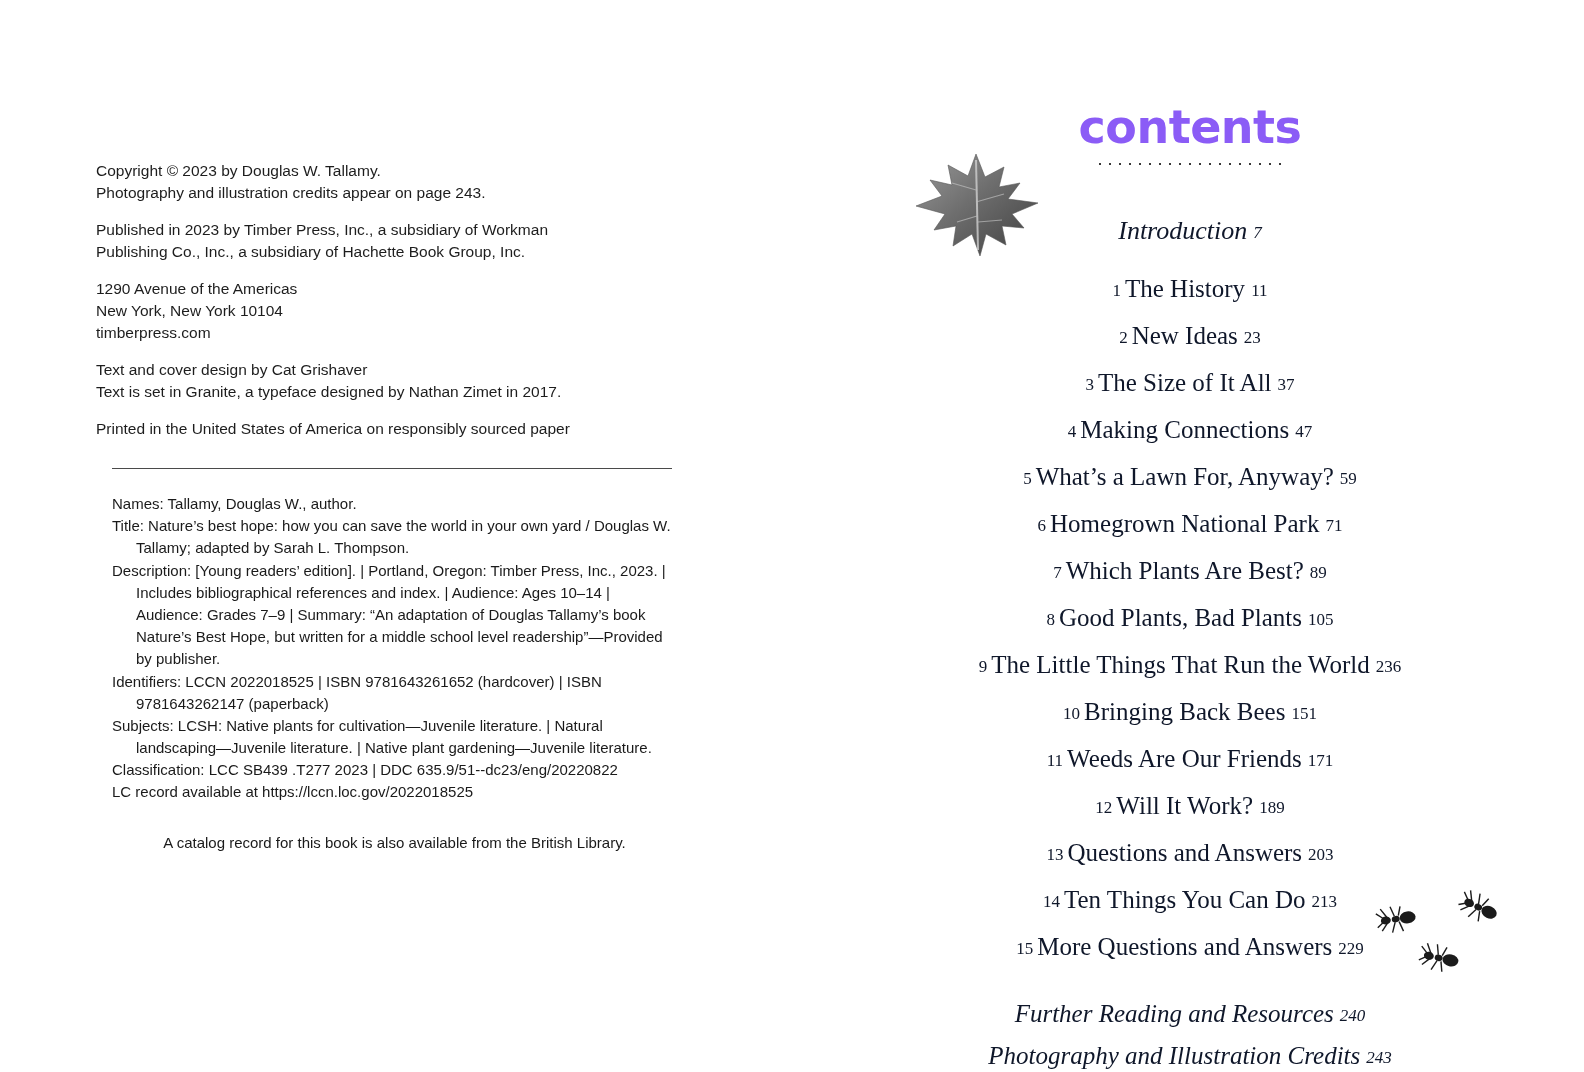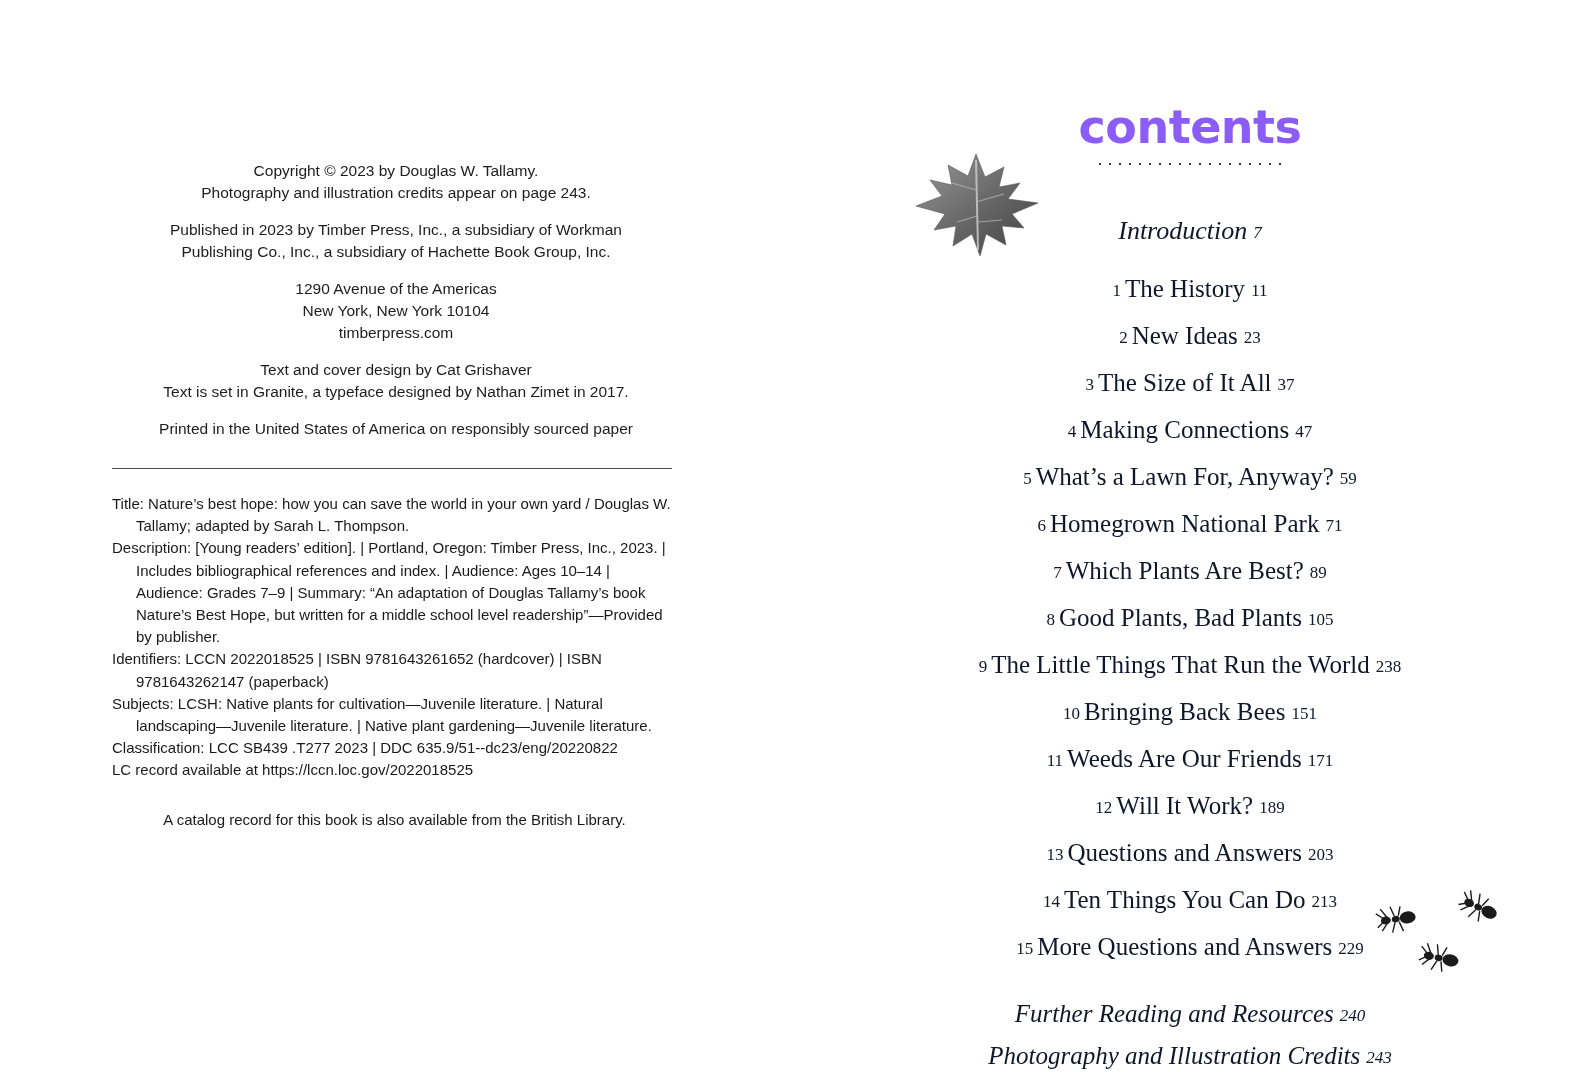--- a/index.html
+++ b/index.html
@@ -18,21 +18,21 @@
   }
 
   
   .copyright-page {
     position: absolute;
     left: 96px;
     top: 160px;
     width: 600px;
   }
   .cp-centered {
-    text-align: center;
+    text-align: left;
     font-size: 15.5px;
     line-height: 1.42;
     color: #1d1d1d;
   }
   .cp-block {
     margin-bottom: 15px;
   }
   .cp-rule {
     border: none;
     border-top: 1px solid #4a4a4a;
@@ -163,20 +163,21 @@
         <div>Text is set in Granite, a typeface designed by Nathan Zimet in 2017.</div>
       </div>
       <div class="cp-block">
         <div>Printed in the United States of America on responsibly sourced paper</div>
       </div>
     </div>
 
     <hr class="cp-rule">
 
     <div class="cip">
+      <p class="hang tight">Names: Tallamy, Douglas W., author.</p>
       <p class="hang tight">Title: Nature’s best hope: how you can save the world in your own yard / Douglas W. Tallamy; adapted by Sarah L. Thompson.</p>
       <p class="hang tight">Description: [Young readers’ edition]. | Portland, Oregon: Timber Press, Inc., 2023. | Includes bibliographical references and index. | Audience: Ages 10–14 | Audience: Grades 7–9 | Summary: “An adaptation of Douglas Tallamy’s book Nature’s Best Hope, but written for a middle school level readership”—Provided by publisher.</p>
       <p class="hang tight">Identifiers: LCCN 2022018525 | ISBN 9781643261652 (hardcover) | ISBN 9781643262147 (paperback)</p>
       <p class="hang tight">Subjects: LCSH: Native plants for cultivation—Juvenile literature. | Natural landscaping—Juvenile literature. | Native plant gardening—Juvenile literature.</p>
       <p class="hang tight">Classification: LCC SB439 .T277 2023 | DDC 635.9/51--dc23/eng/20220822</p>
       <p class="hang tight">LC record available at https://lccn.loc.gov/2022018525</p>
     </div>
 
     <div class="cip-footer">A catalog record for this book is also available from the British Library.</div>
   </div>
@@ -222,21 +223,21 @@
       <div class="toc-row">
         <span class="num">6</span><span>Homegrown National Park</span><span class="page-no">71</span>
       </div>
       <div class="toc-row">
         <span class="num">7</span><span>Which Plants Are Best?</span><span class="page-no">89</span>
       </div>
       <div class="toc-row">
         <span class="num">8</span><span>Good Plants, Bad Plants</span><span class="page-no">105</span>
       </div>
       <div class="toc-row">
-        <span class="num">9</span><span>The Little Things That Run the World</span><span class="page-no">238</span>
+        <span class="num">9</span><span>The Little Things That Run the World</span><span class="page-no">236</span>
       </div>
       <div class="toc-row">
         <span class="num">10</span><span>Bringing Back Bees</span><span class="page-no">151</span>
       </div>
       <div class="toc-row">
         <span class="num">11</span><span>Weeds Are Our Friends</span><span class="page-no">171</span>
       </div>
       <div class="toc-row">
         <span class="num">12</span><span>Will It Work?</span><span class="page-no">189</span>
       </div>

